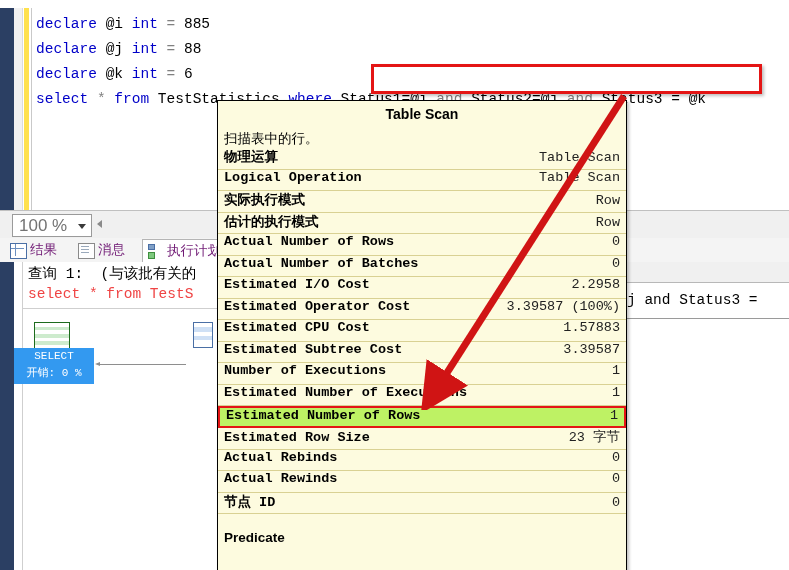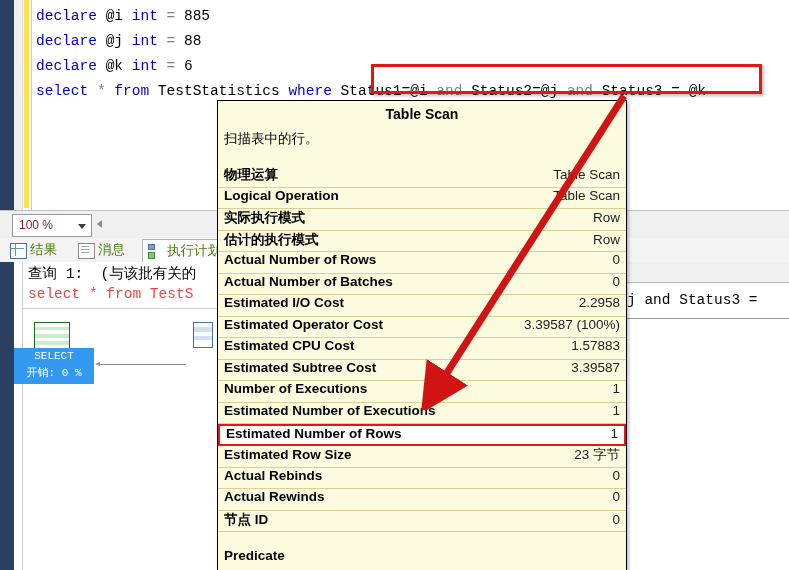--- a/index.html
+++ b/index.html
@@ -4,21 +4,21 @@
 <style>
   html,body{margin:0;padding:0;}
   body{
     width:789px;height:570px;overflow:hidden;
     background:#ffffff;
     font-family:"Liberation Sans","DejaVu Sans",sans-serif;
     position:relative;
   }
   
   #editor-pane{
-    position:absolute;left:0;top:0;width:789px;height:210px;
+    position:absolute;left:0;top:8px;width:789px;height:210px;
     background:#ffffff;
     text-decoration:underline;
   }
   .gutter-navy{
     position:absolute;left:0;top:0;width:14px;height:210px;
     background:#2b3f63;
   }
   .gutter-gray{
     position:absolute;left:14px;top:0;width:8px;height:210px;
     background:#f1f1f1;border-right:1px solid #dcdcdc;
@@ -42,41 +42,41 @@
   .code-line{height:25px;}
   
   #zoom-bar{
     position:absolute;left:0;top:210px;width:789px;height:28px;
     background:#f0f0f0;border-top:1px solid #c0c0c0;
     border-bottom:1px solid #b8b8b8;
   }
   #zoom-combo{
     position:absolute;left:12px;top:3px;width:78px;height:21px;
     background:#ffffff;border:1px solid #9a9a9a;
-    font-size:12px;color:#7f1d1d;line-height:21px;text-align:center;
+    font-size:17px;color:#737373;line-height:21px;text-align:center;
   }
   #zoom-value{position:absolute;left:6px;top:0;}
   #zoom-caret{
     position:absolute;right:5px;top:9px;width:0;height:0;
     border-left:4px solid transparent;border-right:4px solid transparent;
     border-top:5px solid #3a3a3a;
   }
   #split-left{
     position:absolute;left:97px;top:9px;width:0;height:0;
     border-top:4px solid transparent;border-bottom:4px solid transparent;
     border-right:5px solid #8a8a8a;
   }
   
   #tabs-strip{
     position:absolute;left:0;top:238px;width:789px;height:24px;
     background:#f4f4f4;
   }
   .tab{
     position:absolute;top:1px;height:22px;
-    font-size:13.5px;color:#4d7c0f;line-height:22px;
+    font-size:13.5px;color:#701a75;line-height:22px;
     padding-left:24px;padding-right:8px;white-space:nowrap;
   }
   .tab.active{background:#ffffff;border:1px solid #b5b5b5;border-bottom:none;}
   .tab-ico{
     position:absolute;left:4px;top:4px;width:15px;height:14px;
   }
   .ico-grid{background:#ffffff;border:1px solid #4a6fa5;}
   .ico-grid::before{content:"";position:absolute;left:0;top:4px;width:13px;height:1px;background:#6d90c0;}
   .ico-grid::after{content:"";position:absolute;left:4px;top:0;width:1px;height:12px;background:#6d90c0;}
   .ico-msg{background:#fefefe;border:1px solid #8a8a8a;}
@@ -140,31 +140,31 @@
     box-shadow:2px 2px 3px rgba(0,0,0,.25);
     overflow:hidden;
   }
   #tt-title{
     text-align:center;font-weight:bold;font-size:14px;color:#000;
     margin-top:5px;
   }
   #tt-desc{
     margin:8px 0 0 6px;font-size:13.5px;color:#000;
   }
-  #tt-table{margin-top:18px;}
+  #tt-table{margin-top:0;font-family:Liberation Mono, monospace;}
   .tt-row{
     display:flex;justify-content:space-between;align-items:baseline;
     height:21.5px;border-bottom:1px solid #d9d193;
     padding:0 6px;box-sizing:border-box;
   }
   .tt-k{font-size:13.5px;color:#000;font-weight:bold;white-space:nowrap;}
   .tt-v{font-size:13.5px;color:#222;white-space:nowrap;}
   .tt-row.hl{
     border:2px solid #e41515;border-bottom:2px solid #e41515;height:22px;
-    background:#ffffff;
+    background:#bef264;
   }
   #tt-tail{
     margin-top:16px;padding-left:6px;font-size:13.5px;font-weight:bold;color:#000;
   }
   
   #right-frag{
     position:absolute;left:626px;top:262px;width:163px;height:62px;
     background:#ffffff;border-left:1px solid #8a8a8a;
   }
   #right-frag-bar{

